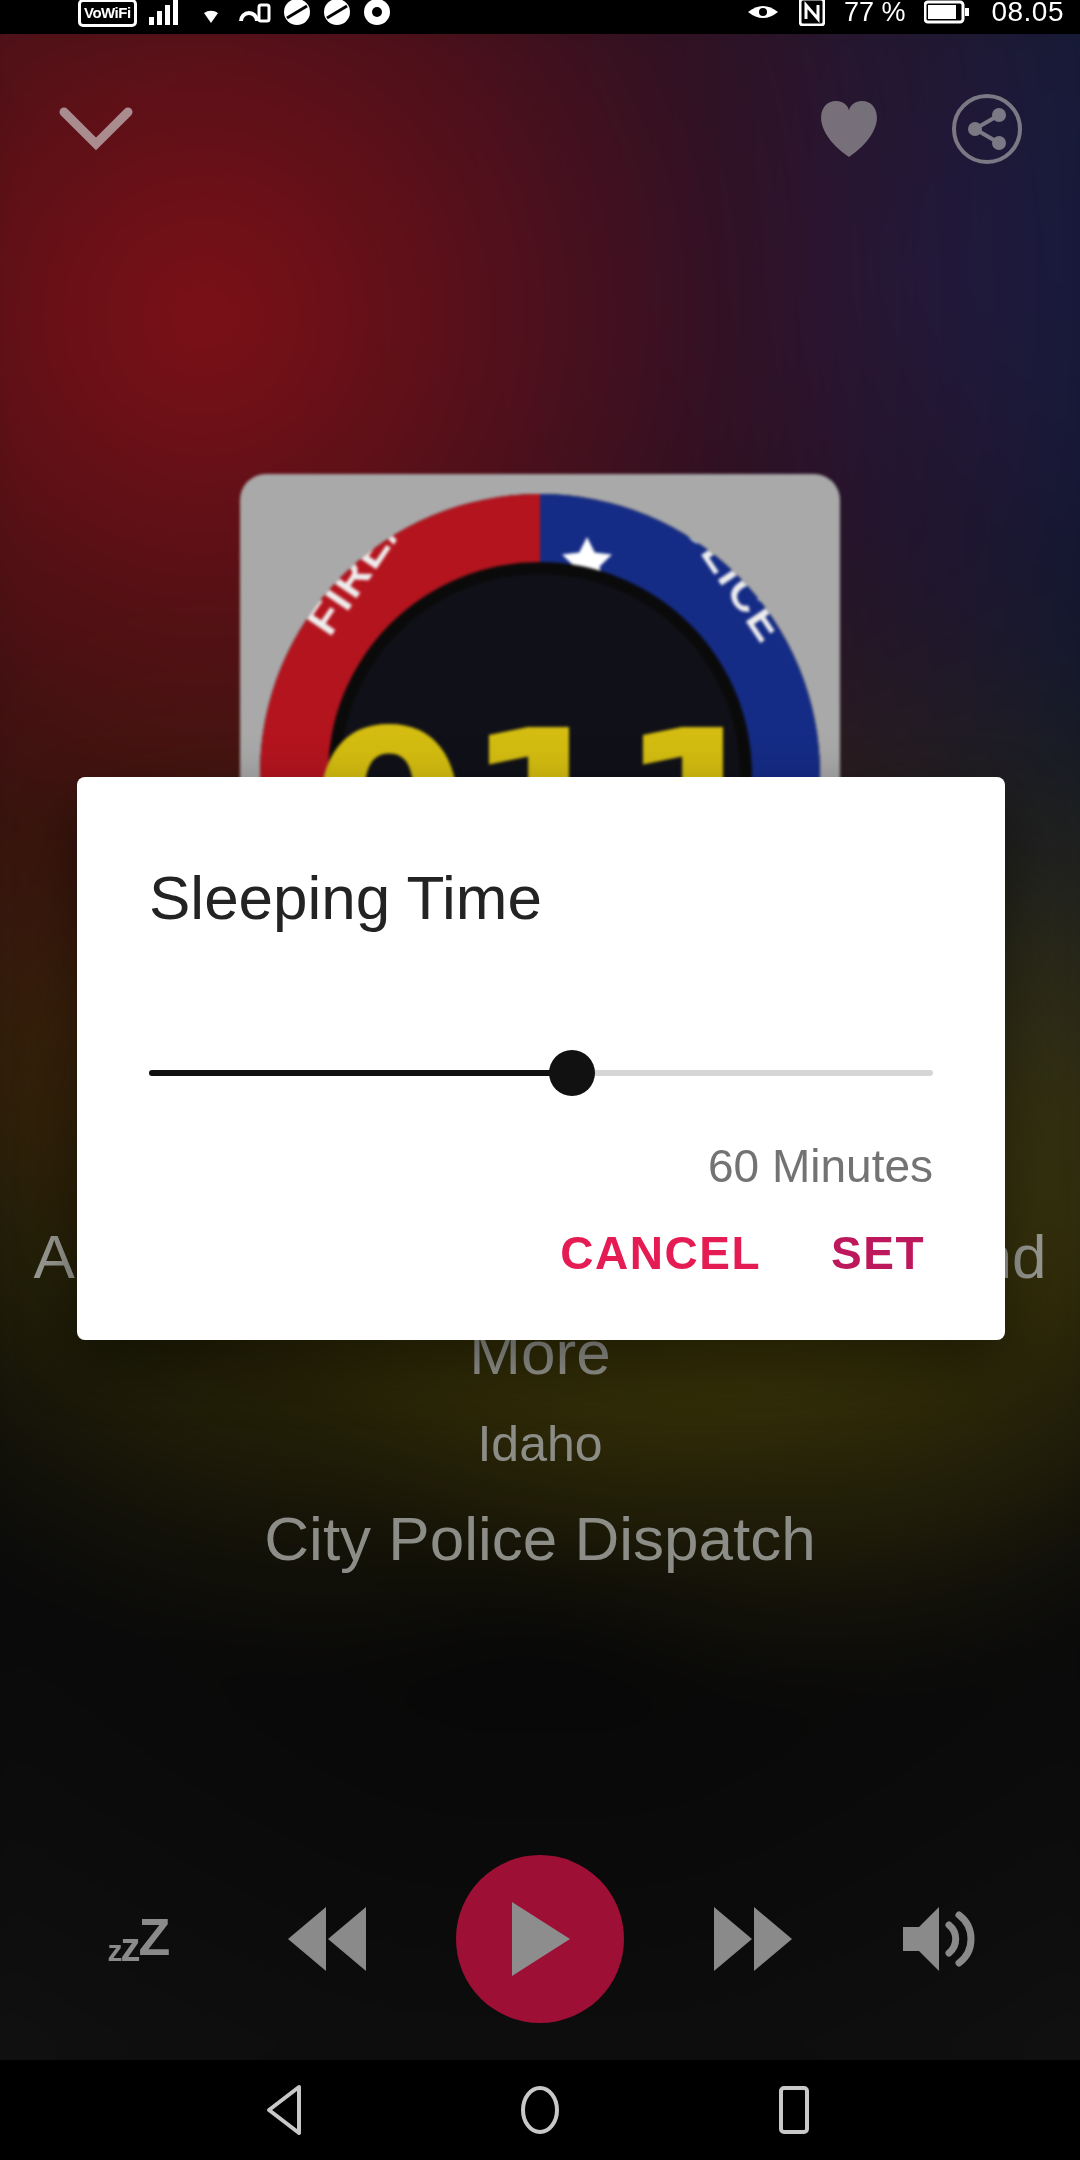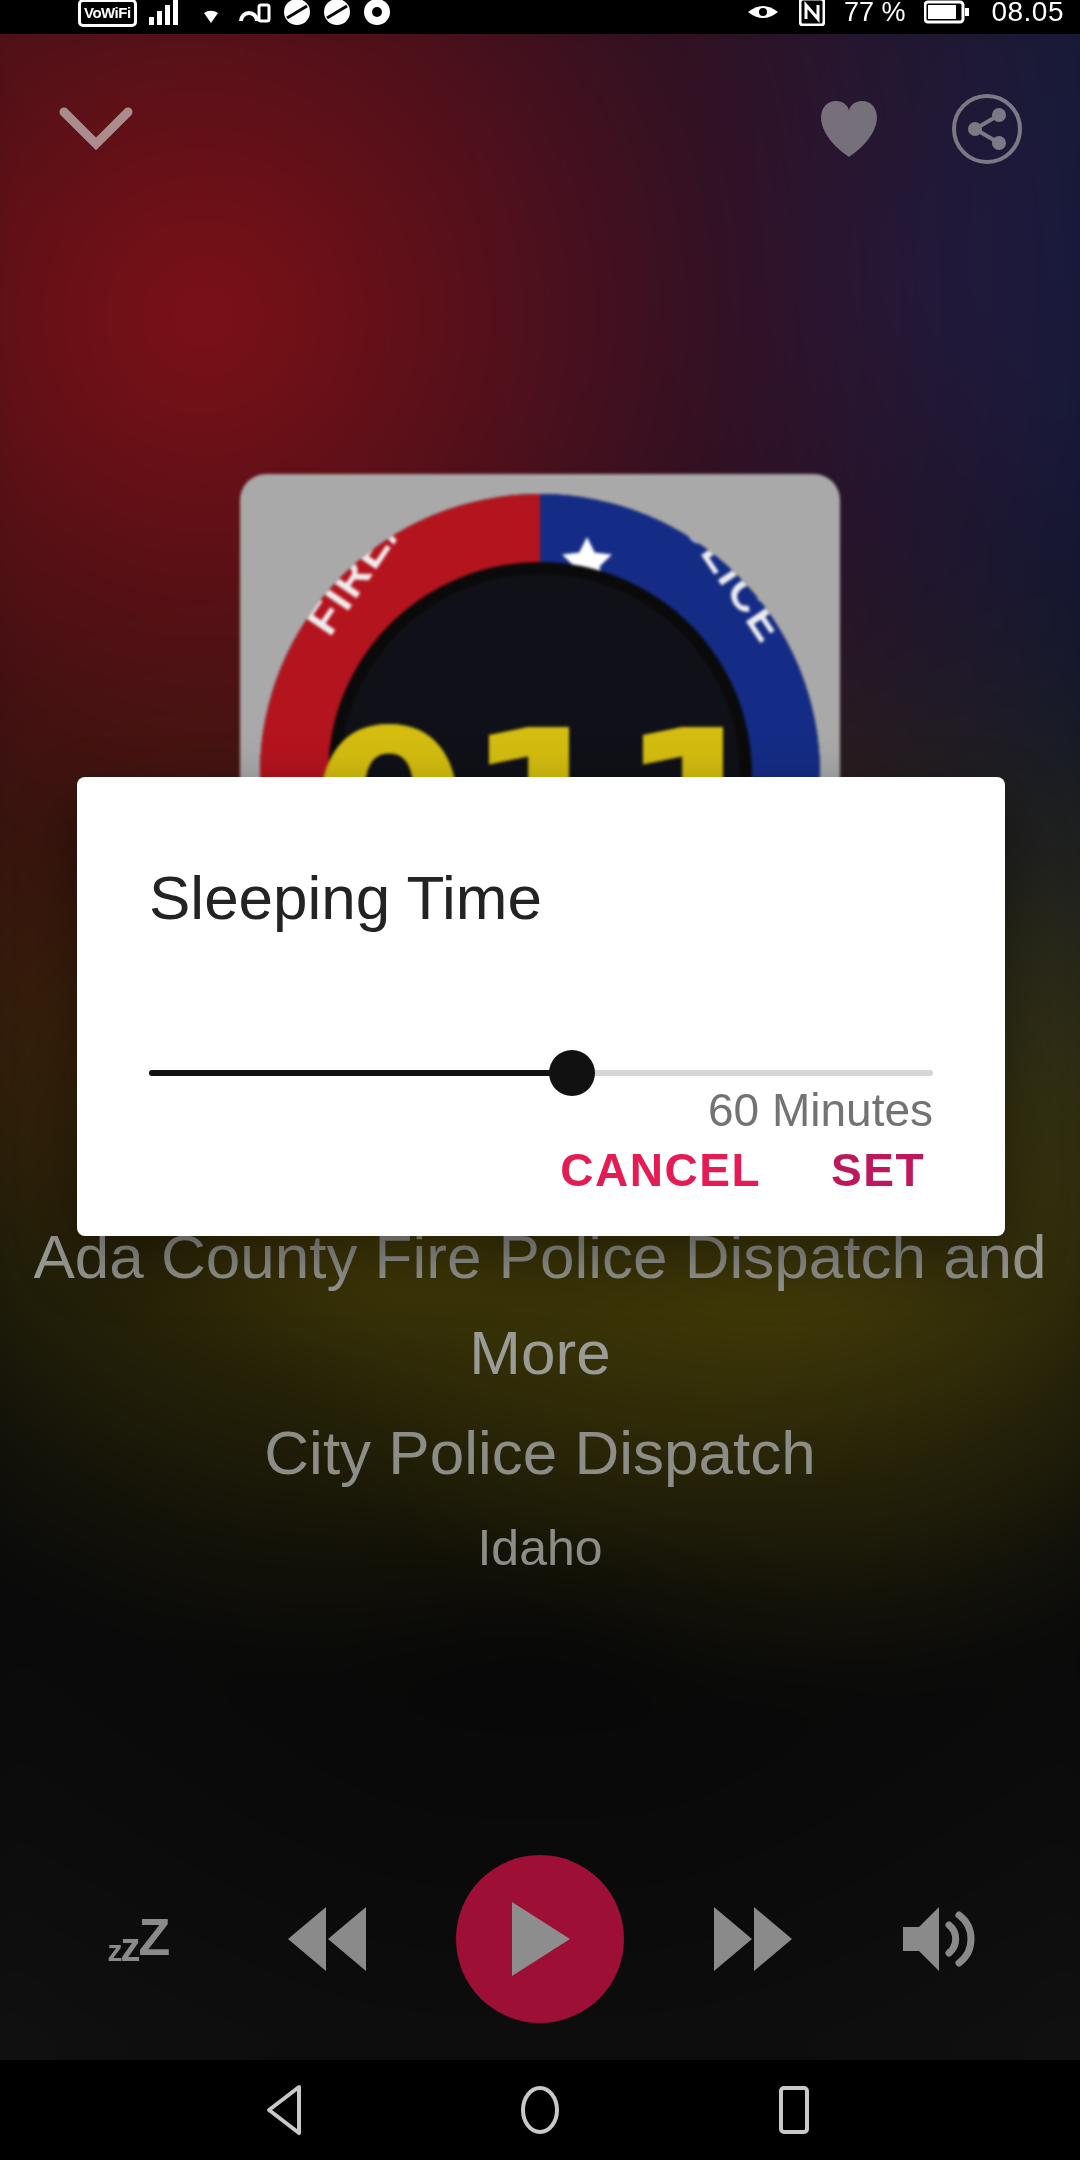--- a/index.html
+++ b/index.html
@@ -106,21 +106,21 @@
   #play-btn{
     width:168px; height:168px; border-radius:50%; background:#9d0f35;
     display:flex; align-items:center; justify-content:center;
   }
   .ctl-ico{ fill:#8a8a8a; }
   #zzz{ font-size:48px; color:#8a8a8a; font-weight:bold; letter-spacing:-2px; }
   #zzz .z1{ font-size:30px; } #zzz .z2{ font-size:40px; } #zzz .z3{ font-size:52px; vertical-align:6px;}
 
   
   #dialog{
-    position:absolute; left:77px; top:777px; width:928px; height:459px;
+    position:absolute; left:77px; top:777px; width:928px; height:563px;
     background:#fff; border-radius:8px; z-index:40;
     box-shadow:0 24px 60px rgba(0,0,0,0.45);
     display:flex; flex-direction:column;
   }
   #dlg-title{
     font-size:62px; color:#232323; font-weight:400;
     margin:86px 0 0 72px; letter-spacing:0px; line-height:70px;
   }
   #slider-row{ margin:112px 72px 0 72px; position:relative; height:56px; }
   #track-bg{
@@ -248,22 +248,22 @@
         <div class="arc-txt" id="arc-police">POLICE</div>
         <div id="badge-inner">
           <span id="badge-num">011</span>
         </div>
       </div>
     </div>
   </div>
 
   <div id="trackinfo">
     <div id="tr-line1">Ada County Fire Police Dispatch and More</div>
+    <div id="tr-line3">Idaho</div>
     <div id="tr-line2">City Police Dispatch</div>
-    <div id="tr-line3">Idaho</div>
   </div>
 
   <div id="controls">
     <div id="sleep-btn" class="cbtn">
       <span id="zzz"><span class="z1">z</span><span class="z2">z</span><span class="z3">Z</span></span>
     </div>
     <div id="rew-btn" class="cbtn">
       <svg width="94" height="76" viewBox="0 0 94 76">
           <path class="ctl-ico" d="M46 6 L46 70 L8 38 Z"></path>
           <path class="ctl-ico" d="M86 6 L86 70 L48 38 Z"></path>

